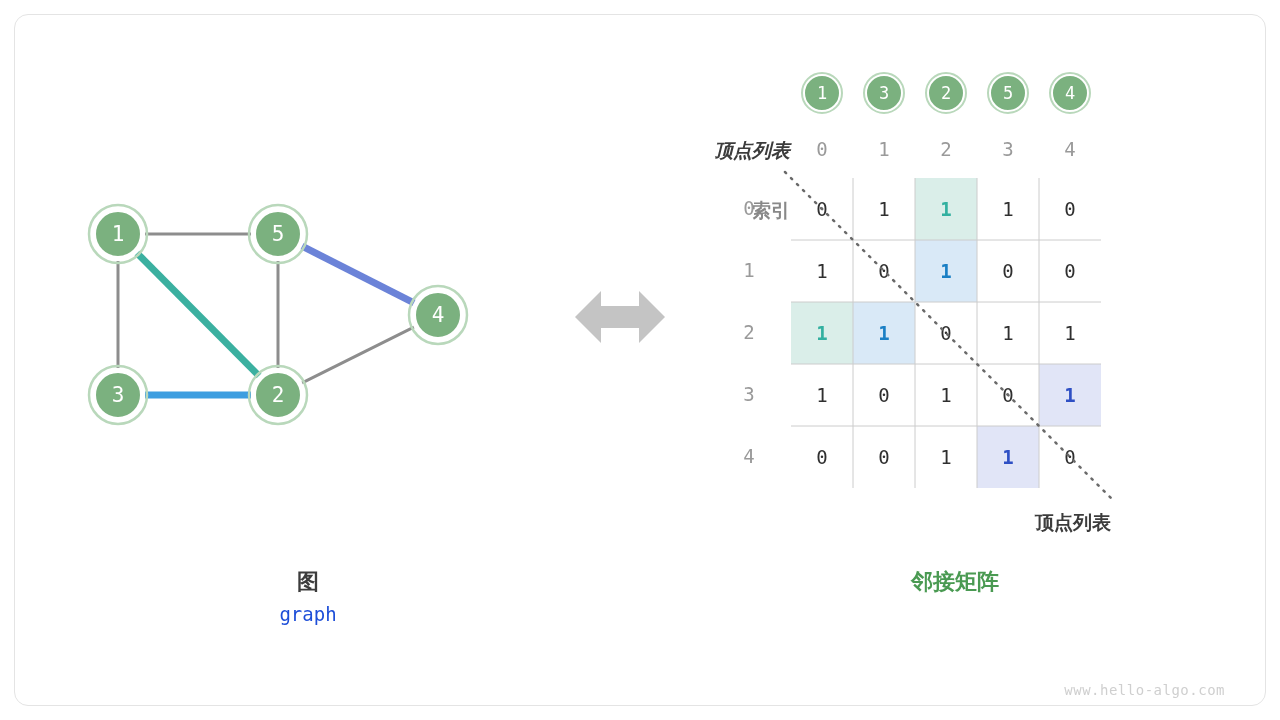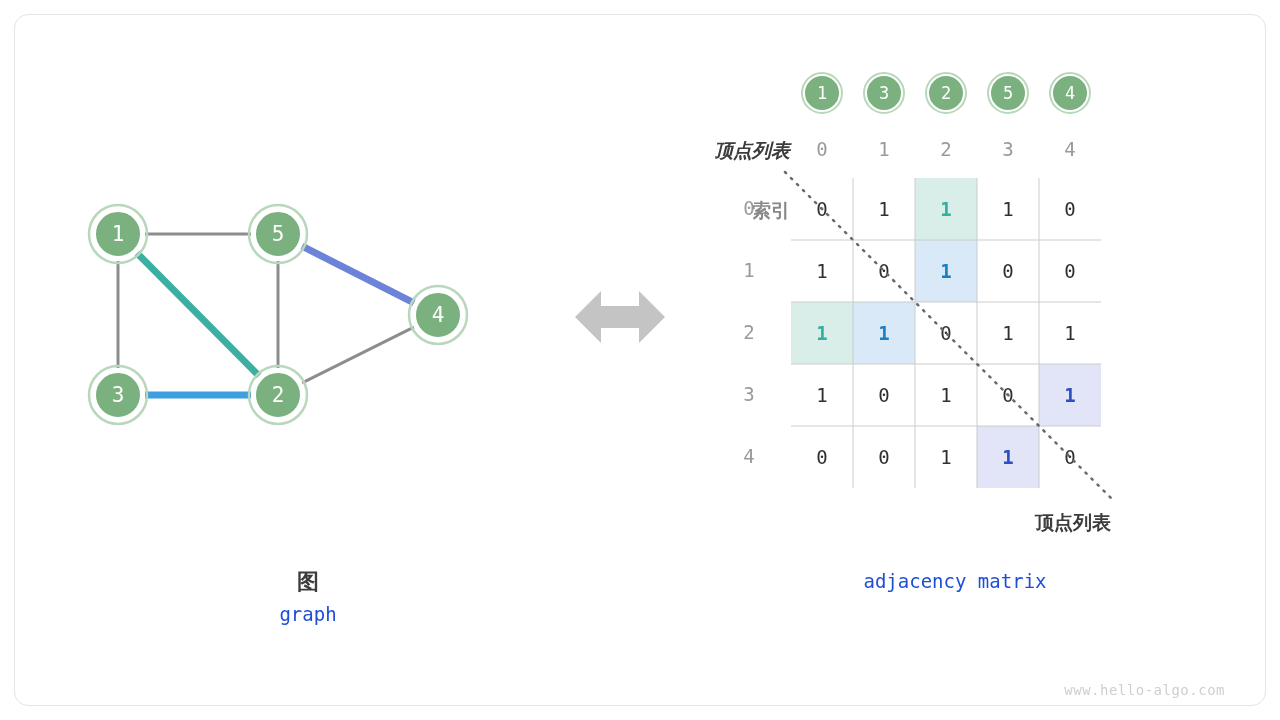--- a/index.html
+++ b/index.html
@@ -248,17 +248,17 @@
     </svg>
 
     <div class="diag-label">顶点列表</div>
   </div>
 
   <div class="cap" id="cap-graph">
     <div class="cn dark">图</div>
     <div class="en">graph</div>
   </div>
   <div class="cap" id="cap-matrix">
-    <div class="en">adjacency matrix</div>
+    <div class="cn">邻接矩阵</div>
   </div>
 
   <div class="watermark">www.hello-algo.com</div>
 </div>
 
 </body></html>

